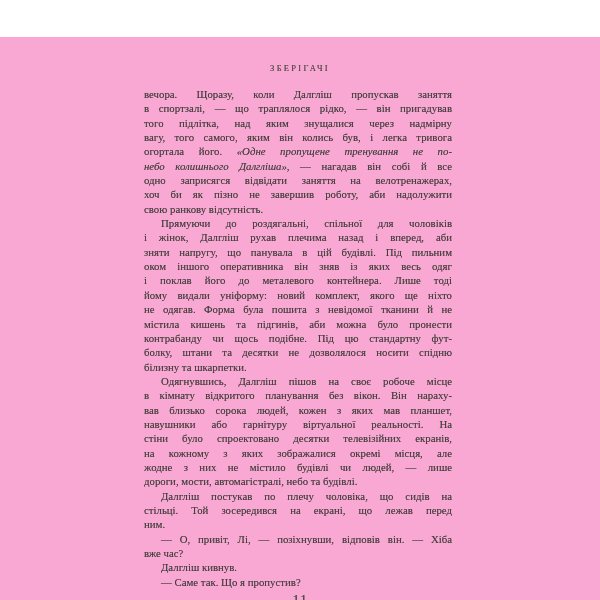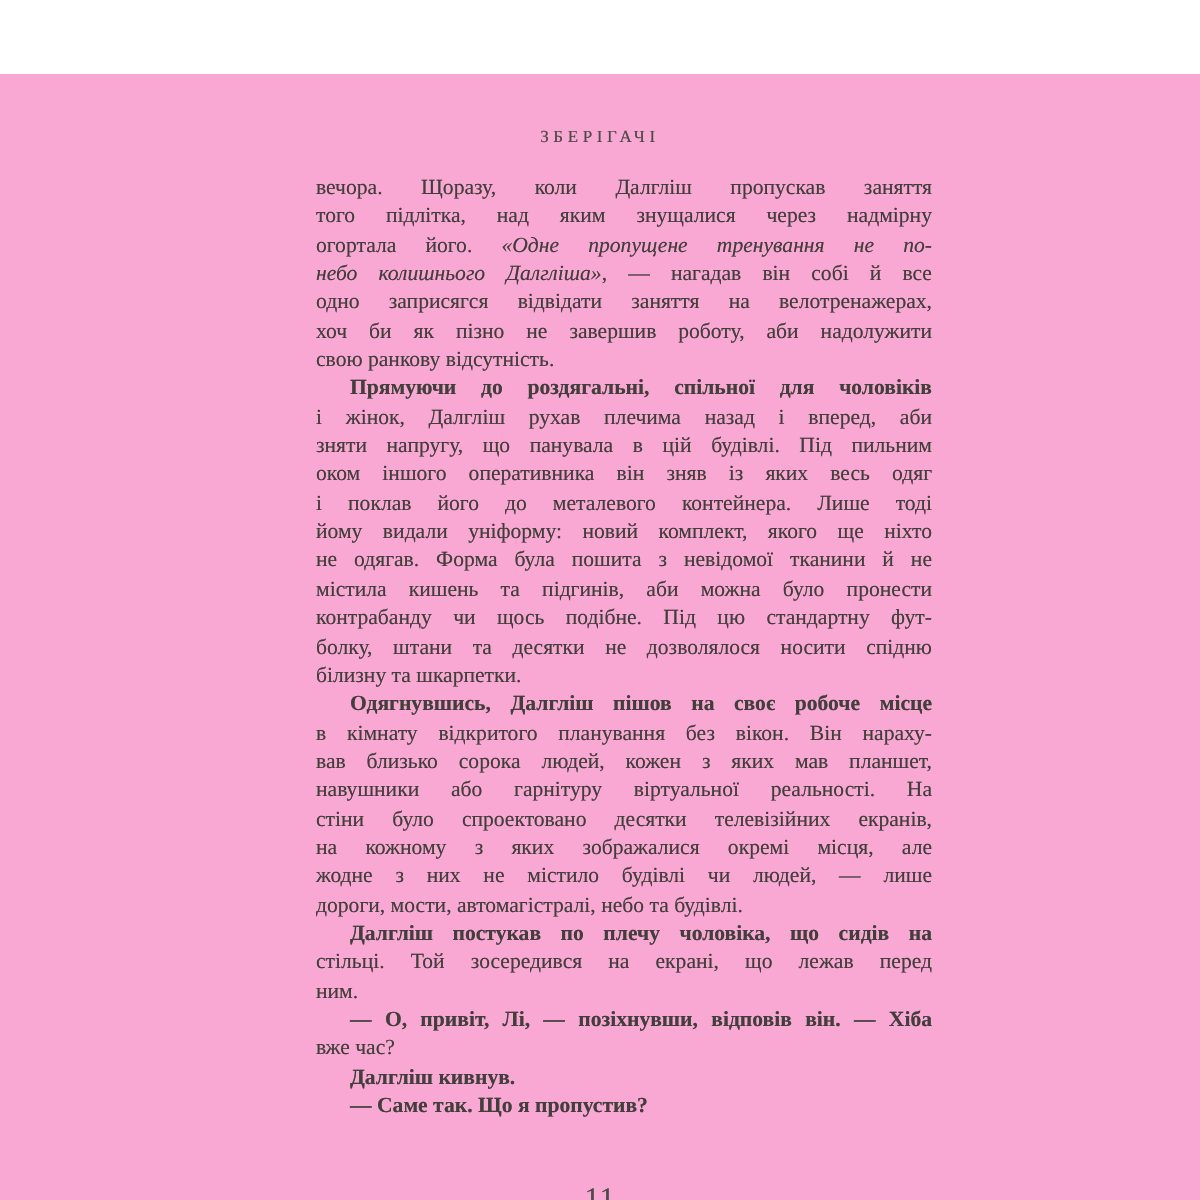--- a/index.html
+++ b/index.html
@@ -25,37 +25,36 @@
     width: 600px;
     text-align: center;
     font-size: 8.5px;
     letter-spacing: 2.3px;
     color: #4e4a47;
     text-shadow: 0 0 0.3px rgba(78,74,71,0.6);
   }
   .text-block {
     position: absolute;
     top: 50px;
-    left: 158px;
+    left: 144px;
     width: 308px;
     font-size: 10.8px;
     line-height: 14.35px;
     color: #423e3b;
     text-shadow: 0 0 0.3px rgba(66,62,59,0.55);
   }
   .line {
     text-align: justify;
     text-align-last: justify;
   }
   .line.end {
     text-align-last: left;
   }
   .line.indent {
     text-indent: 17px;
-    font-weight: bold;
   }
   .it {
     font-style: italic;
   }
   .page-number {
     position: absolute;
     top: 555px;
     left: 0;
     width: 600px;
     text-align: center;
@@ -66,21 +65,23 @@
   }
 </style>
 </head>
 <body>
 
 <div class="page">
   <div class="running-head">ЗБЕРІГАЧІ</div>
 
   <div class="text-block">
       <div class="line"><span>вечора. Щоразу, коли Далгліш пропускав заняття</span></div>
+      <div class="line"><span>в спортзалі, — що траплялося рідко, — він пригадував</span></div>
       <div class="line"><span>того підлітка, над яким знущалися через надмірну</span></div>
+      <div class="line"><span>вагу, того самого, яким він колись був, і легка тривога</span></div>
       <div class="line"><span>огортала його. </span><span class="it">«Одне пропущене тренування не по-</span></div>
       <div class="line"><span class="it">небо колишнього Далгліша»</span><span>, — нагадав він собі й все</span></div>
       <div class="line"><span>одно заприсягся відвідати заняття на велотренажерах,</span></div>
       <div class="line"><span>хоч би як пізно не завершив роботу, аби надолужити</span></div>
       <div class="line end"><span>свою ранкову відсутність.</span></div>
       <div class="line indent"><span>Прямуючи до роздягальні, спільної для чоловіків</span></div>
       <div class="line"><span>і жінок, Далгліш рухав плечима назад і вперед, аби</span></div>
       <div class="line"><span>зняти напругу, що панувала в цій будівлі. Під пильним</span></div>
       <div class="line"><span>оком іншого оперативника він зняв із яких весь одяг</span></div>
       <div class="line"><span>і поклав його до металевого контейнера. Лише тоді</span></div>

